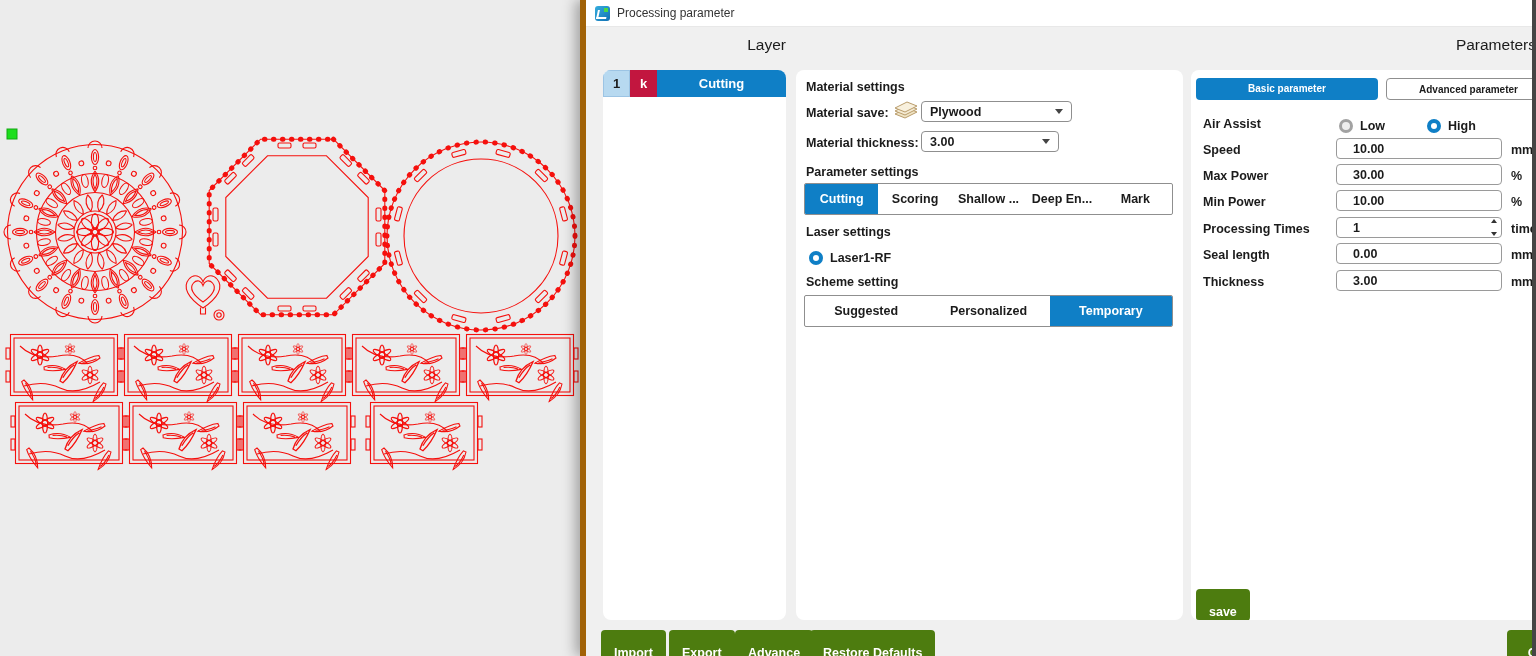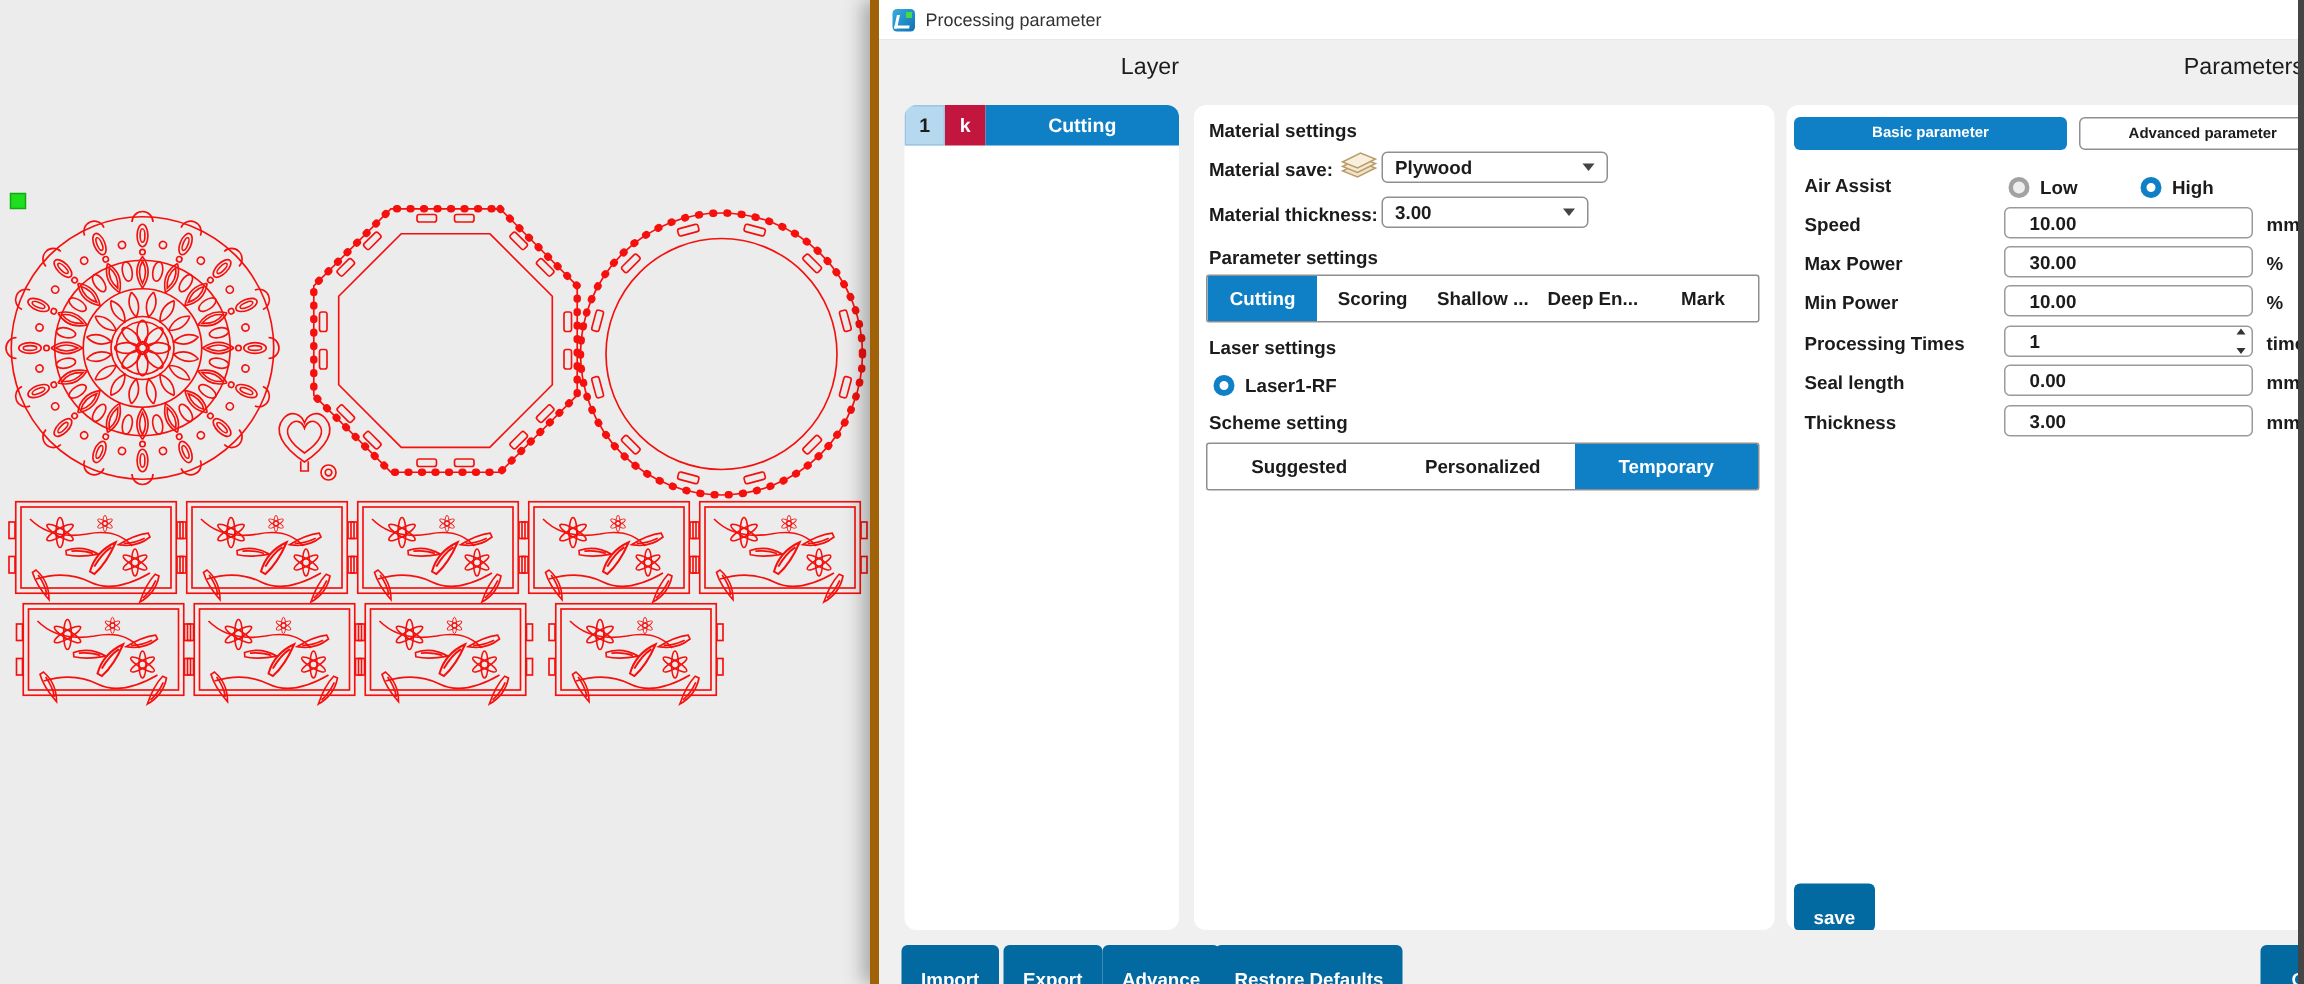--- a/index.html
+++ b/index.html
@@ -40,21 +40,21 @@
 
 .ptab{position:absolute;height:22px;font-size:10px;font-weight:700;text-align:center;line-height:22px;border-radius:4px;cursor:pointer}
 .ptab.active{background:#0f7fc6;color:#fff}
 .ptab.idle{background:#fff;color:#1b1b1b;border:1px solid #8f8f8f}
 .pfield{position:absolute;left:145px;width:166px;height:21px;border:1px solid #9a9a9a;border-radius:4px;background:#fff;font-family:"Liberation Sans",sans-serif;font-size:12.5px;font-weight:700;color:#1b1b1b;padding:0 16px;outline:none}
 .punit{position:absolute;left:320px;font-size:12.5px;font-weight:700;color:#1b1b1b;white-space:nowrap}
 .spinner{position:absolute;left:297px;width:12px;height:17px;display:flex;flex-direction:column;align-items:center;justify-content:space-between;cursor:pointer}
 .spinner i{width:0;height:0;border-left:3.5px solid transparent;border-right:3.5px solid transparent}
 .spinner .up{border-bottom:4.5px solid #333}
 .spinner .dn{border-top:4.5px solid #333}
-.btn{position:absolute;background:#0369a1;color:#fff;font-weight:700;font-size:12.5px;border:none;border-radius:4px;height:23px;padding:16px 13px;cursor:pointer;font-family:"Liberation Sans",sans-serif}
+.btn{position:absolute;background:#4d7c0f;color:#fff;font-weight:700;font-size:12.5px;border:none;border-radius:4px;height:23px;padding:16px 13px;cursor:pointer;font-family:"Liberation Sans",sans-serif}
 </style>
 </head>
 <body>
 
 <div id="canvas">
 <svg width="580" height="656" viewBox="0 0 580 656">
   <defs>
     <g id="mA">
       <path d="M-7,-84 a7,7 0 0 1 14,0"></path>
       <ellipse cx="0" cy="-75" rx="3.6" ry="7.5"></ellipse>

